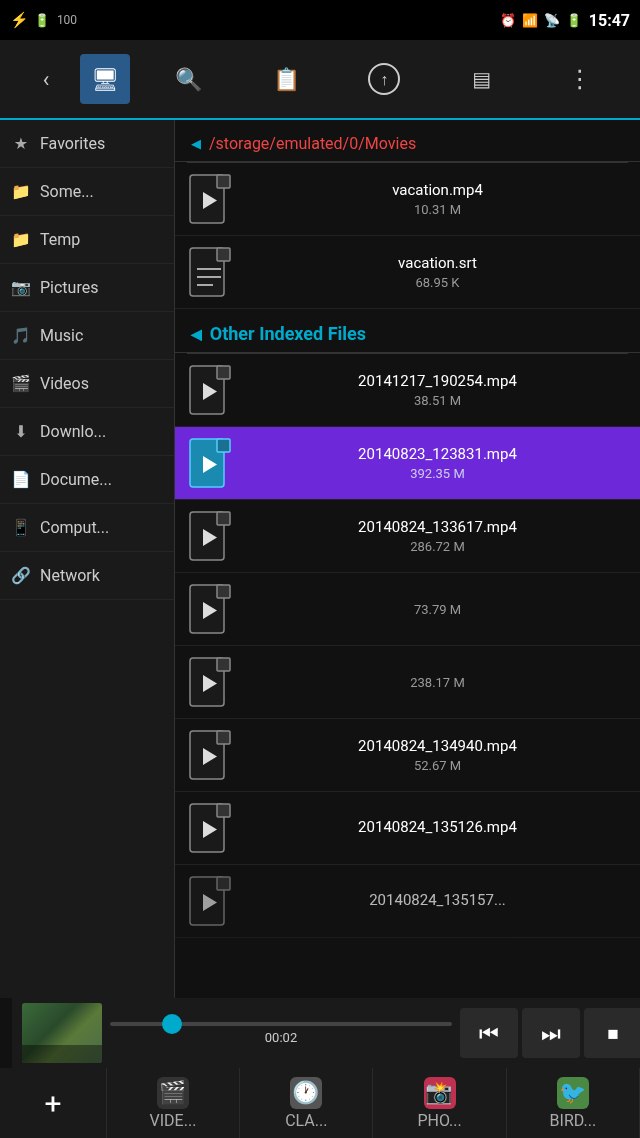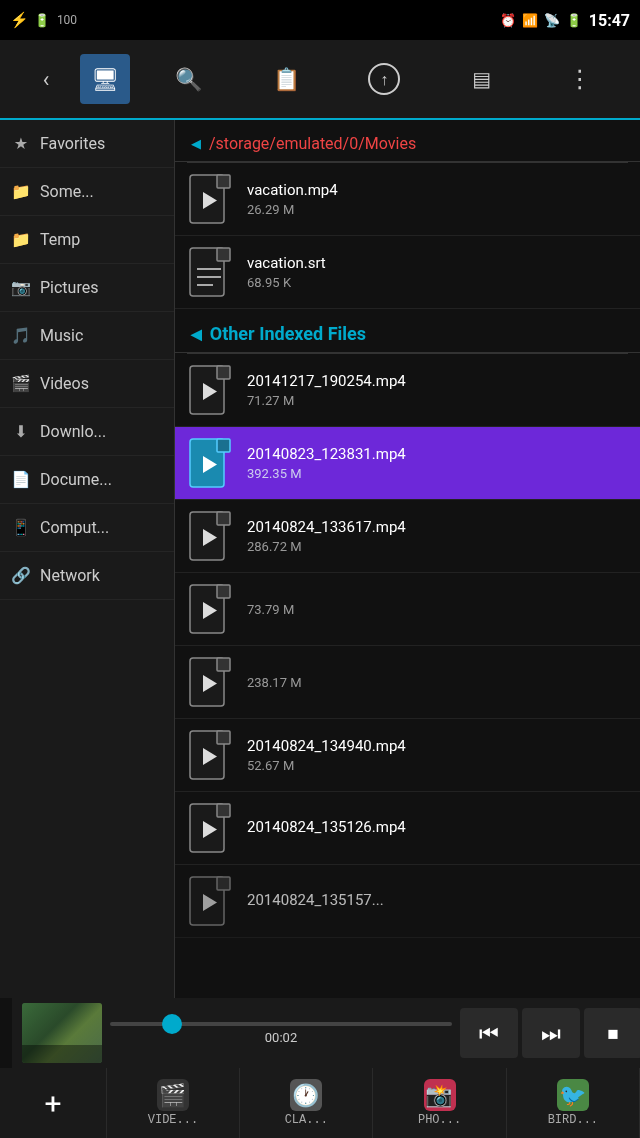--- a/index.html
+++ b/index.html
@@ -141,20 +141,21 @@
     }
 
     
     .file-item {
       display: flex;
       align-items: center;
       padding: 10px 12px;
       cursor: pointer;
       border-bottom: 1px solid #222;
       min-height: 65px;
+      text-align: center;
     }
     .file-item.selected {
       background: #6d28d9;
     }
     .file-icon {
       width: 46px;
       height: 52px;
       margin-right: 14px;
       flex-shrink: 0;
       position: relative;
@@ -291,23 +292,22 @@
     .app-bar-icon {
       width: 32px;
       height: 32px;
       border-radius: 6px;
       display: flex;
       align-items: center;
       justify-content: center;
       font-size: 18px;
     }
     .app-bar-label {
-      font-size: 12px;
+      font-size: 16px;
       color: #aaa;
-      font-family: Liberation Mono, monospace;
     }
 
     
     ::-webkit-scrollbar { width: 3px; }
     ::-webkit-scrollbar-track { background: #111; }
     ::-webkit-scrollbar-thumb { background: #444; }
   </style>
 </head>
 <body>
 
@@ -407,21 +407,21 @@
       <div class="file-icon">
         <svg viewBox="0 0 42 50" fill="none" xmlns="http://www.w3.org/2000/svg">
           <rect x="1" y="1" width="34" height="48" rx="3" fill="#1a1a1a" stroke="#888" stroke-width="1.5"></rect>
           <path d="M28 1 L41 14 L28 14 Z" fill="#555"></path>
           <rect x="28" y="1" width="13" height="13" rx="1" fill="#333" stroke="#888" stroke-width="1.5"></rect>
           <polygon points="14,18 14,35 28,26.5" fill="#fff" opacity="0.85"></polygon>
         </svg>
       </div>
       <div class="file-info">
         <div class="file-name">vacation.mp4</div>
-        <div class="file-size">26.29 M</div>
+        <div class="file-size">10.31 M</div>
       </div>
     </div>
 
     <div class="file-item">
       <div class="file-icon">
         <svg viewBox="0 0 42 50" fill="none" xmlns="http://www.w3.org/2000/svg">
           <rect x="1" y="1" width="34" height="48" rx="3" fill="#1a1a1a" stroke="#888" stroke-width="1.5"></rect>
           <path d="M28 1 L41 14 L28 14 Z" fill="#555"></path>
           <rect x="28" y="1" width="13" height="13" rx="1" fill="#333" stroke="#888" stroke-width="1.5"></rect>
           <line x1="8" y1="22" x2="32" y2="22" stroke="#aaa" stroke-width="2"></line>
@@ -445,21 +445,21 @@
       <div class="file-icon">
         <svg viewBox="0 0 42 50" fill="none" xmlns="http://www.w3.org/2000/svg">
           <rect x="1" y="1" width="34" height="48" rx="3" fill="#1a1a1a" stroke="#888" stroke-width="1.5"></rect>
           <path d="M28 1 L41 14 L28 14 Z" fill="#555"></path>
           <rect x="28" y="1" width="13" height="13" rx="1" fill="#333" stroke="#888" stroke-width="1.5"></rect>
           <polygon points="14,18 14,35 28,26.5" fill="#fff" opacity="0.85"></polygon>
         </svg>
       </div>
       <div class="file-info">
         <div class="file-name">20141217_190254.mp4</div>
-        <div class="file-size">71.27 M</div>
+        <div class="file-size">38.51 M</div>
       </div>
     </div>
 
     <div class="file-item selected">
       <div class="file-icon">
         <svg viewBox="0 0 42 50" fill="none" xmlns="http://www.w3.org/2000/svg">
           <rect x="1" y="1" width="34" height="48" rx="3" fill="#1a8ab0" stroke="#5cf" stroke-width="1.5"></rect>
           <path d="M28 1 L41 14 L28 14 Z" fill="#2aaad0"></path>
           <rect x="28" y="1" width="13" height="13" rx="1" fill="#1a7090" stroke="#5cf" stroke-width="1.5"></rect>
           <polygon points="14,18 14,35 28,26.5" fill="#fff" opacity="1"></polygon>

